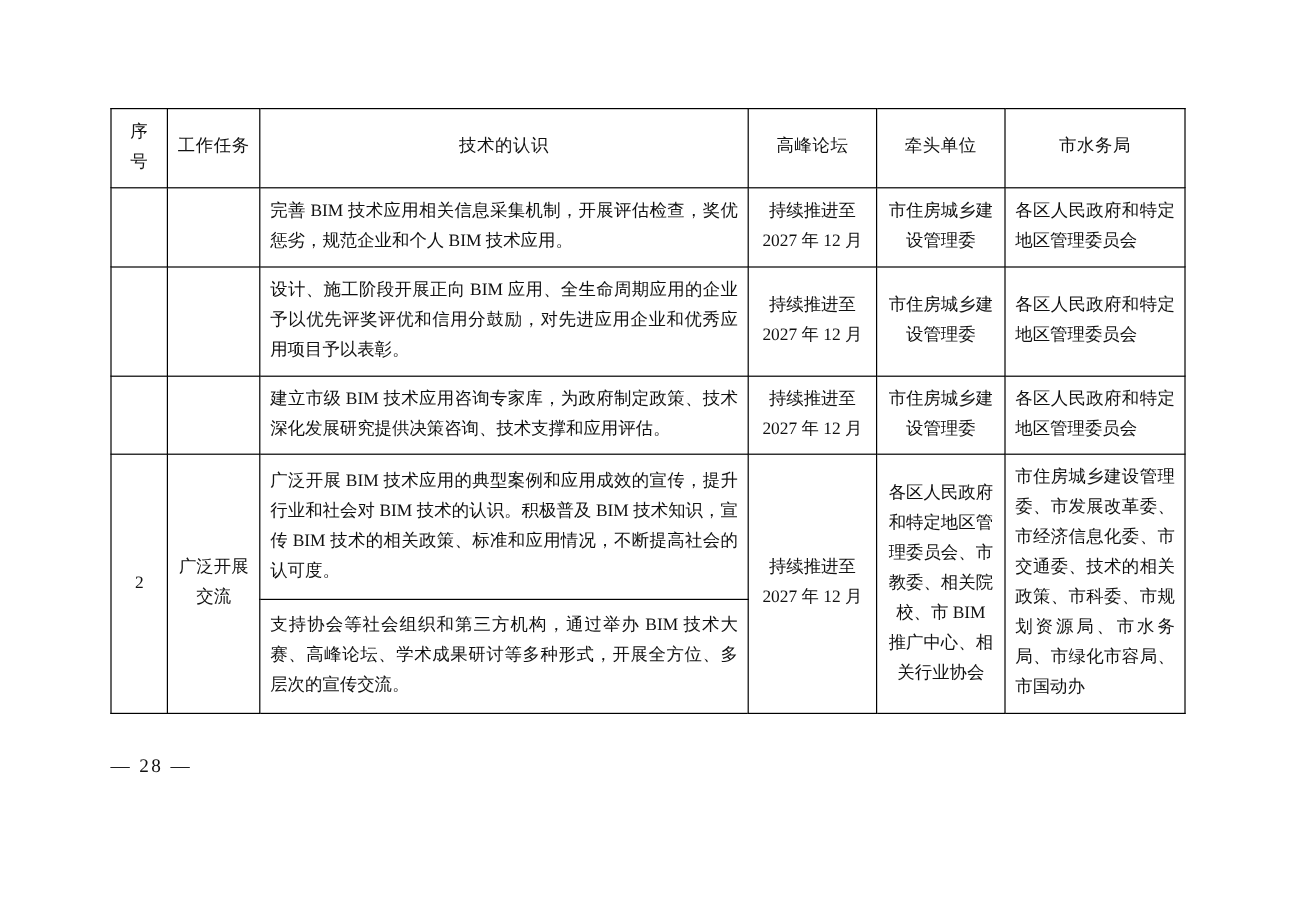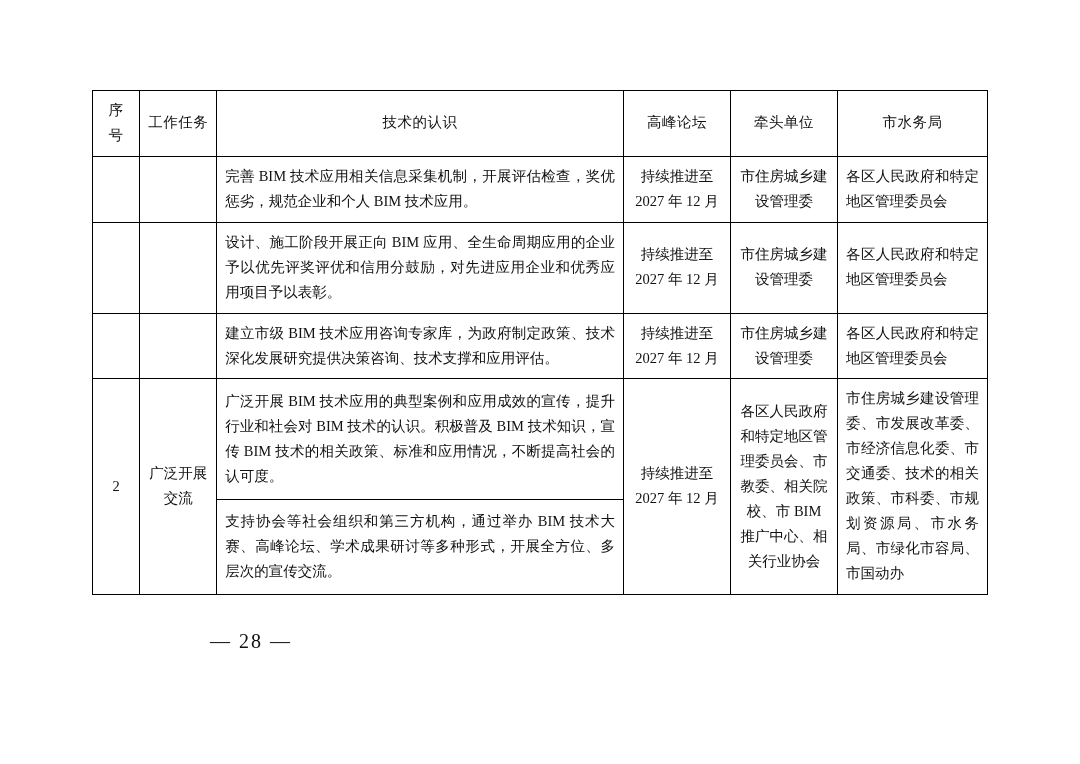--- a/index.html
+++ b/index.html
@@ -86,24 +86,24 @@
     text-align: center;
     padding-left: 4px;
     padding-right: 4px;
     line-height: 1.85;
   }
   .pagenum {
     position: absolute;
     left: 92px;
     top: 630px;
     width: 200px;
-    font-size: 20px;
+    font-size: 16px;
     letter-spacing: 2px;
     color: #111;
-    text-align: right;
+    text-align: left;
     font-family: "Liberation Serif", serif;
   }
 </style>
 </head>
 <body>
 
 <div class="page">
 
   <div class="table-wrap">
     <table class="doc-table">

